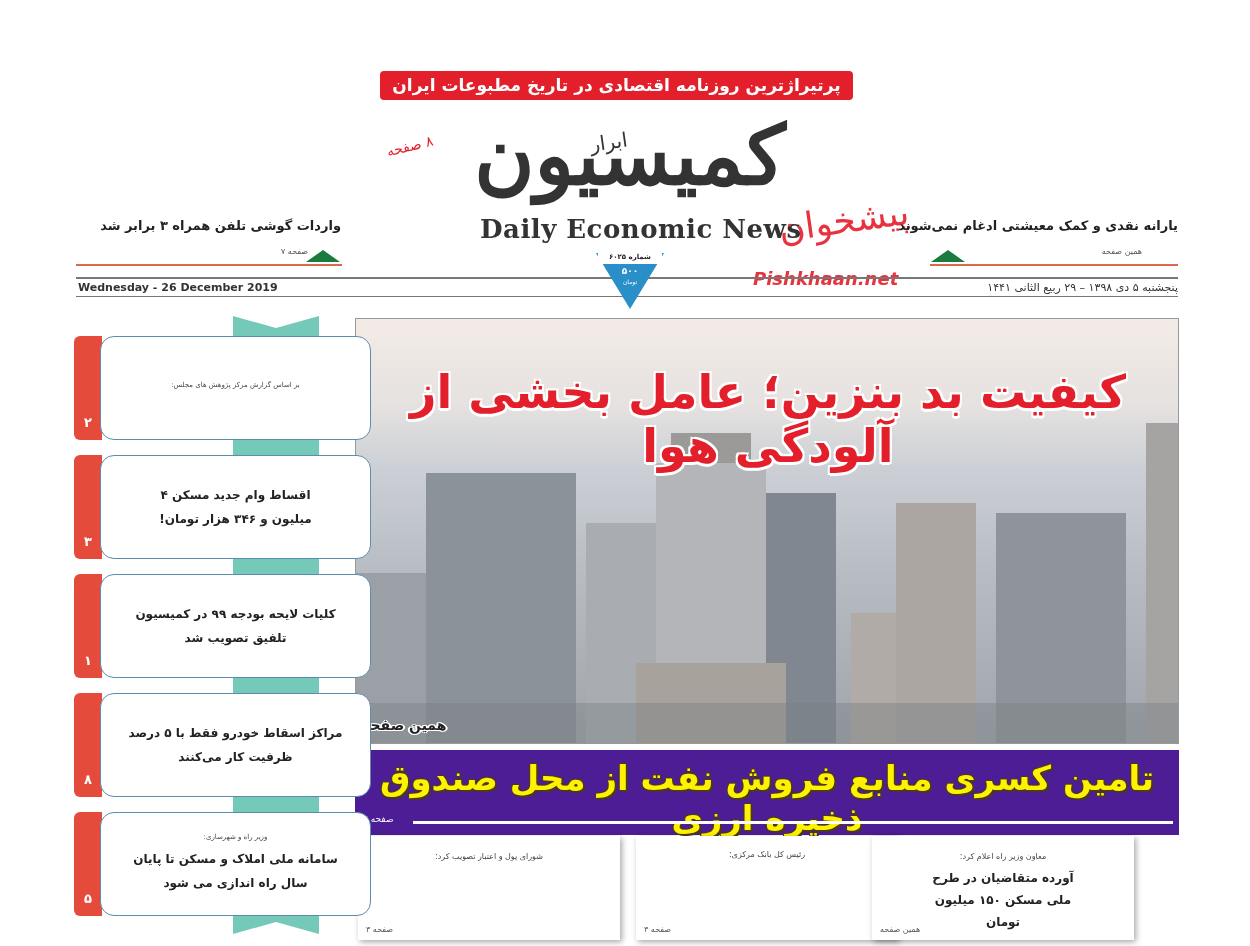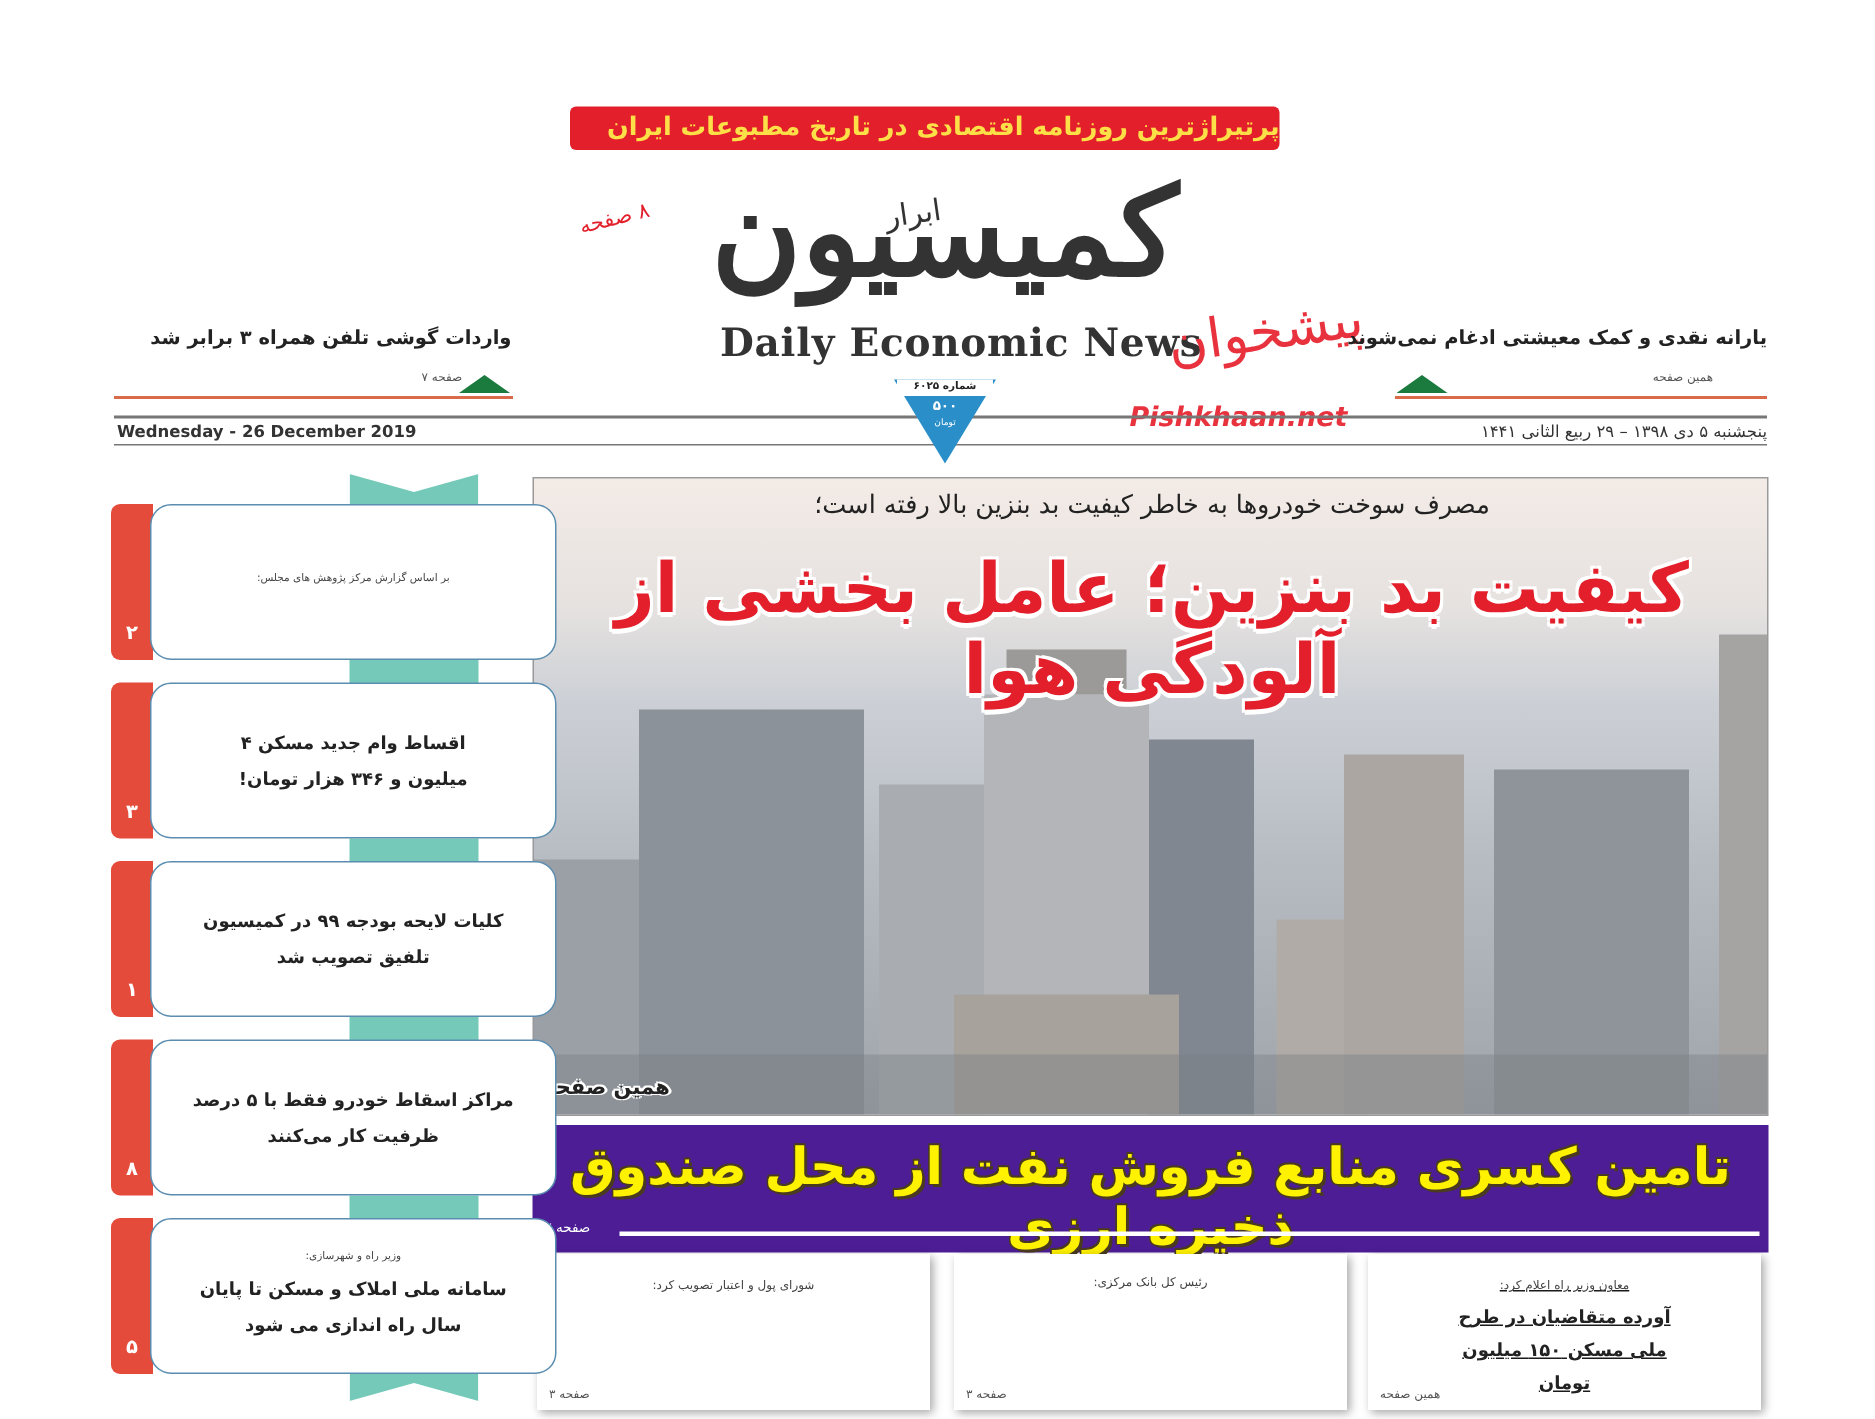--- a/index.html
+++ b/index.html
@@ -2,21 +2,21 @@
 <html><head>
 <meta charset="utf-8">
 <style>
   * { box-sizing: border-box; margin: 0; padding: 0; }
   html, body { width: 1250px; height: 946px; background: #ffffff; overflow: hidden; }
   body { position: relative; font-family: "DejaVu Sans", sans-serif; color: #1a1a1a; }
   .abs { position: absolute; }
 
   
   #tagline { left: 380px; top: 71px; width: 473px; height: 29px; background: #e21f2b; border-radius: 4px;
-    color: #fde047; font-size: 17px; font-weight: bold; text-align: right; line-height: 29px; direction: rtl; }
+    color: #ffffff; font-size: 17px; font-weight: bold; text-align: center; line-height: 29px; direction: rtl; }
 
   
   #logo-fa { left: 465px; top: 100px; width: 330px; height: 110px; direction: rtl; text-align: center;
     font-family: "DejaVu Serif", serif; font-size: 82px; font-weight: bold; color: #333; line-height: 110px; letter-spacing: -2px; }
   #logo-small { left: 590px; top: 130px; font-size: 20px; color: #333; font-family: "DejaVu Serif", serif; transform: rotate(-8deg); direction: rtl; }
   #page-count { left: 386px; top: 138px; color: #e21f2b; font-size: 14px; transform: rotate(-14deg); direction: rtl; }
   #logo-en { left: 480px; top: 214px; font-family: "DejaVu Serif", serif; font-size: 26px; font-weight: bold; color: #333; letter-spacing: 0.5px; }
 
   #watermark-fa { left: 778px; top: 200px; font-family: "DejaVu Serif", serif; font-size: 36px; color: #e8333f; direction: rtl; transform: rotate(-8deg); }
   #watermark-en { left: 753px; top: 268px; font-family: "DejaVu Sans", sans-serif; font-style: italic; font-weight: bold; font-size: 18px; color: #e8333f; }
@@ -123,40 +123,39 @@
   <div class="bld" style="left:300px; width:110px; height:280px; background:#b3b5b8;"></div>
   <div class="bld" style="left:315px; width:80px; height:30px; bottom:280px; background:#9c9a98;"></div>
   <div class="bld" style="left:410px; width:70px; height:250px; background:#808790;"></div>
   <div class="bld" style="left:280px; width:150px; height:80px; background:#a7a29c;"></div>
   <div class="bld" style="left:495px; width:60px; height:130px; background:#b0aba6;"></div>
   <div class="bld" style="left:540px; width:80px; height:240px; background:#aba6a2;"></div>
   <div class="bld" style="left:640px; width:130px; height:230px; background:#8f949a;"></div>
   <div class="bld" style="left:790px; width:34px; height:320px; background:#a5a4a3;"></div>
   <div class="bld" style="left:0; width:824px; height:40px; background:rgba(120,125,130,0.4);"></div>
 
-  <div id="kicker" class="abs">مصرف سوخت خودروها به خاطر کیفیت بد بنزین بالا رفته است؛</div>
   <div id="main-headline" class="abs">کیفیت بد بنزین؛ عامل بخشی از آلودگی هوا</div>
   <div id="photo-page" class="abs">همین صفحه</div>
 </div>
 
 <div id="band" class="abs">
   <div id="band-headline" class="abs">تامین کسری منابع فروش نفت از محل صندوق ذخیره ارزی</div>
   <div id="band-rule" class="abs"></div>
   <div id="band-page" class="abs">صفحه ۲</div>
 </div>
 
 <div class="card" style="left:358px;">
   <div class="c-kicker">شورای پول و اعتبار تصویب کرد:</div>
   <div class="c-page">صفحه ۳</div>
 </div>
 <div class="card" style="left:636px;">
   <div class="c-kicker" style="margin-top:14px;">رئیس کل بانک مرکزی:</div>
   <div class="c-page">صفحه ۳</div>
 </div>
-<div class="card" style="left:912px;text-decoration:underline;">
+<div class="card" style="left:872px;">
   <div class="c-kicker">معاون وزیر راه اعلام کرد:</div>
   <div class="c-title" style="padding:0 50px;">آورده متقاضیان در طرح ملی مسکن ۱۵۰ میلیون تومان</div>
   <div class="c-page">همین صفحه</div>
 </div>
 
 <div class="teal-strip" style="top:316px; height:20px; clip-path: polygon(0 0, 50% 60%, 100% 0, 100% 100%, 0 100%);"></div>
 <div class="teal-strip" style="top:440px; height:16px;"></div>
 <div class="teal-strip" style="top:559px; height:16px;"></div>
 <div class="teal-strip" style="top:678px; height:16px;"></div>
 <div class="teal-strip" style="top:797px; height:16px;"></div>

